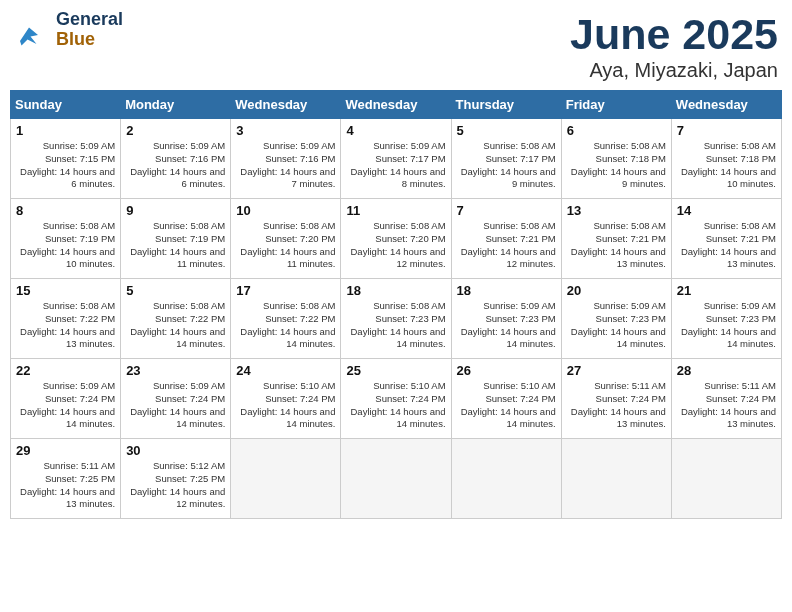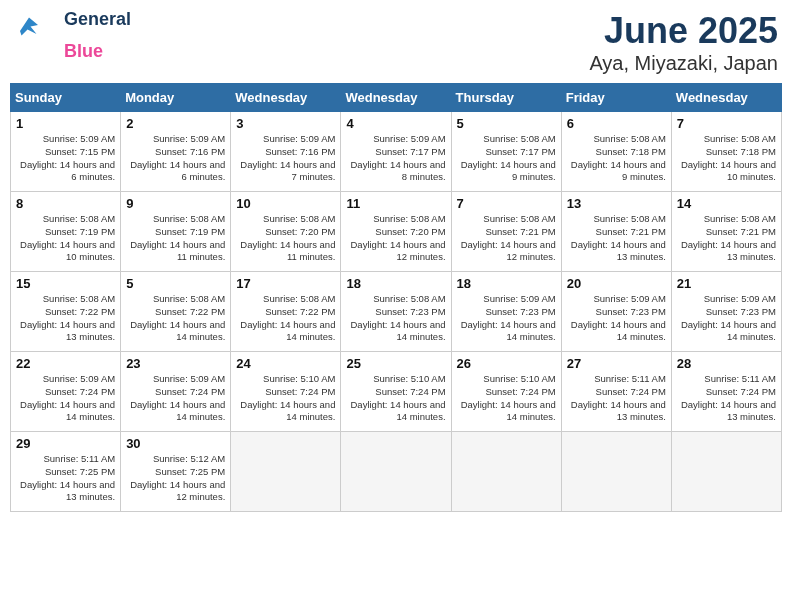--- a/index.html
+++ b/index.html
@@ -12,38 +12,38 @@
     }
     .header-area {
       display: flex;
       justify-content: space-between;
       align-items: flex-start;
       margin-bottom: 8px;
       padding: 0 4px;
     }
     .logo {
       display: flex;
-      align-items: flex-start;
-      gap: 20px;
+      align-items: flex-end;
+      gap: 12px;
     }
     .logo-text {
       font-size: 18px;
       font-weight: bold;
       color: #1a3a5c;
       line-height: 1.1;
     }
     .logo-bird {
       width: 30px;
       height: 30px;
     }
     .title-area {
       text-align: right;
     }
     .month-title {
-      font-size: 36px;
+      font-size: 43px;
       font-weight: bold;
       color: #1a3a5c;
     }
     .location-title {
       font-size: 20px;
       color: #333;
     }
     .calendar {
       width: 100%;
       border-collapse: collapse;
@@ -87,21 +87,21 @@
 </head>
 <body>
 
 <div class="header-area">
   <div class="logo">
     <svg class="logo-bird" viewBox="0 0 40 40">
       <polygon points="8,28 20,10 32,20 22,22 30,32 18,26 10,34" fill="#2e86c8"></polygon>
     </svg>
     <div class="logo-text">
       <div>General</div>
-      <div style="color:#ec4899;margin-top:12px;">Blue</div>
+      <div style="color:#a16207;">Blue</div>
     </div>
   </div>
   <div class="title-area">
     <div class="month-title">June 2025</div>
     <div class="location-title">Aya, Miyazaki, Japan</div>
   </div>
 </div>
 
 <table class="calendar">
   <thead>

